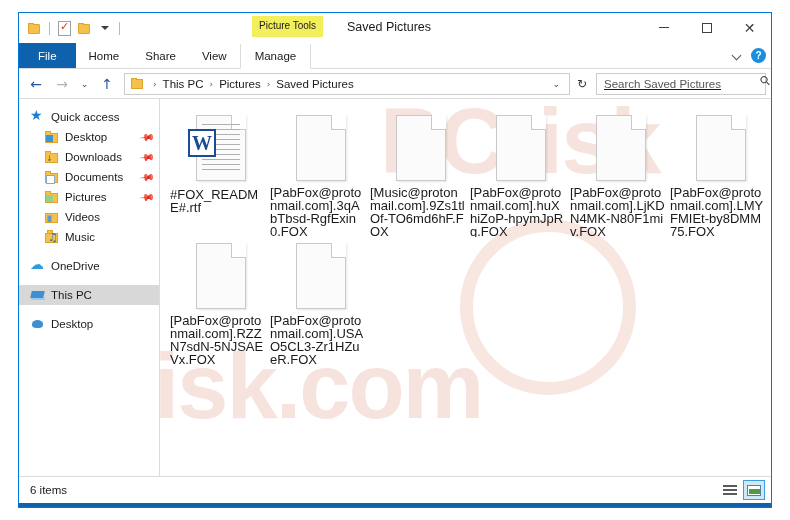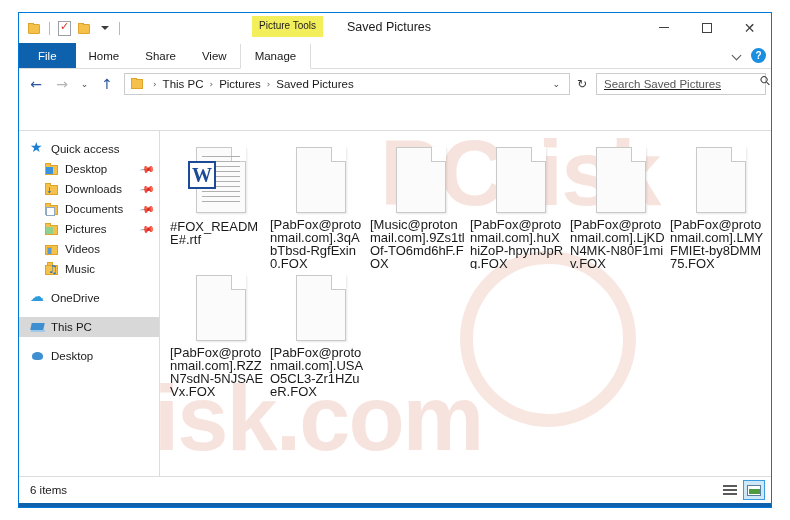--- a/index.html
+++ b/index.html
@@ -352,21 +352,20 @@
     width: 1.3px; height: 4px;
     background: #333;
   }
 
   
   .bodyrow {
     flex: 1;
     display: flex;
     min-height: 0;
     border-top: 1px solid #dcdcdc;
-    margin-top: 32px;
   }
   .sidebar {
     width: 140px;
     background: #ffffff;
     border-right: 1px solid #dcdcdc;
     padding-top: 8px;
     flex: none;
     overflow: hidden;
   }
   .sb-item {

